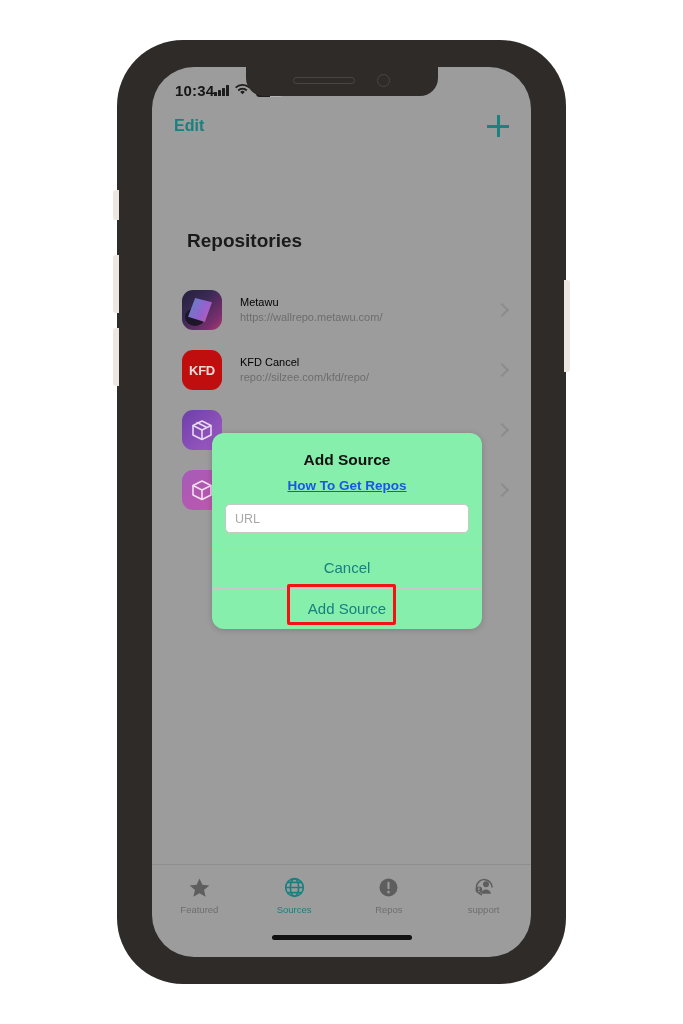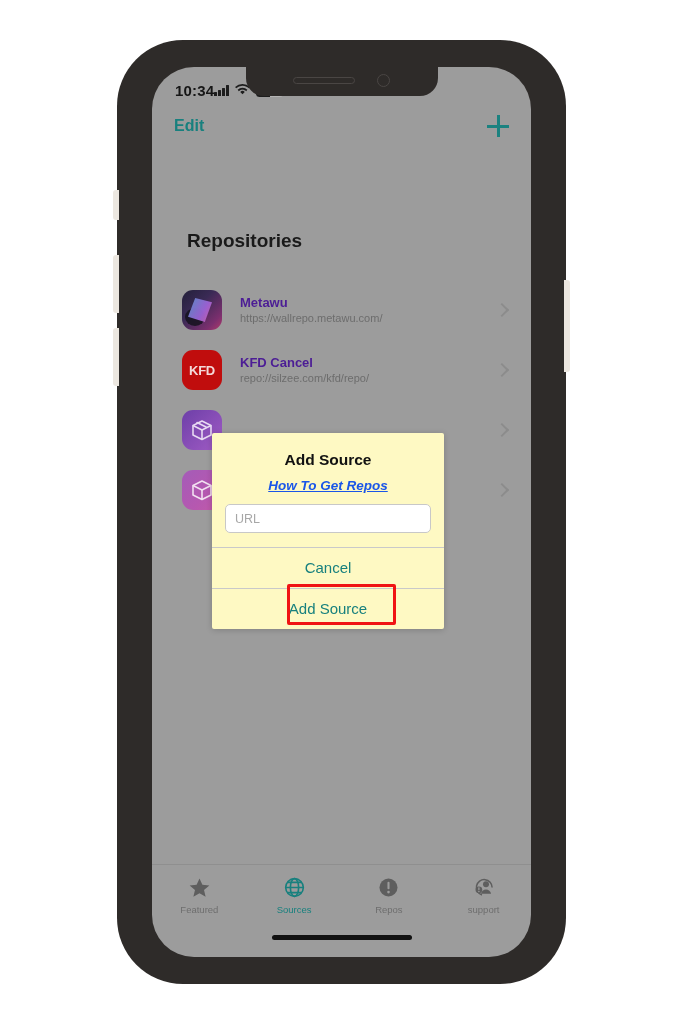--- a/index.html
+++ b/index.html
@@ -64,21 +64,21 @@
 
   
   #page-title{ position:absolute; top:163px; left:35px;
     font-size:19px; font-weight:bold; color:#1a1a1a; }
 
   #repo-list{ position:absolute; top:213px; left:0; right:0; }
   .repo-row{ display:flex; align-items:center; height:60px; padding:0 22px 0 30px; }
   .repo-icon{ width:40px; height:40px; border-radius:11px; flex:0 0 40px;
     overflow:hidden; position:relative; }
   .repo-text{ flex:1; padding-left:18px; min-width:0; }
-  .repo-name{ font-size:13px; font-weight:bold; color:#4c1d95; line-height:1.35; }
+  .repo-name{ font-size:11px; font-weight:normal; color:#000000; line-height:1.35; }
   .repo-url{ font-size:11px; color:#6d6d6d; line-height:1.4; }
   .chev{ flex:0 0 10px; width:10px; height:10px; border-right:2px solid #8c8c8c;
     border-top:2px solid #8c8c8c; transform:rotate(45deg); margin-right:2px; }
 
   
   .ic-kfd{ background:#c00d0d; display:flex; align-items:center; justify-content:center;
     color:#f4d9d9; font-size:13px; font-weight:bold; letter-spacing:-.3px; }
   .ic-pkg1{ background:linear-gradient(135deg,#6d3fa8 0%,#8a4fb8 55%,#a05bc4 100%); }
   .ic-pkg2{ background:linear-gradient(135deg,#a45cb8 0%,#b558b0 60%,#c25aa8 100%); }
   .ic-meta{ background:linear-gradient(135deg,#23203a 0%,#3a2a55 40%,#7b2f6e 80%,#b03a6a 100%); }
@@ -86,26 +86,26 @@
     background:linear-gradient(120deg,#5a8ec9,#9b63d6 60%,#d05fa8);
     clip-path:polygon(30% 0,100% 18%,70% 100%,0 78%); opacity:.95; }
   .ic-meta .sh2{ position:absolute; left:3px; top:18px; width:20px; height:18px;
     border-radius:50%; background:#15131f; opacity:.85; }
 
   
   #dim-overlay{ position:absolute; inset:0; background:rgba(0,0,0,0.0); z-index:50; }
 
   
   #add-source-dialog{ position:absolute; z-index:60; left:60px; top:366px;
-    width:232px; background:#fef9c3; border-radius:2px; overflow:hidden;
+    width:270px; background:#86efac; border-radius:12px; overflow:hidden;
     box-shadow:0 1px 6px rgba(0,0,0,.18); }
   #dialog-title{ text-align:center; font-size:15.5px; font-weight:bold;
     color:#111; padding:18px 0 0; }
   #how-to-link{ display:block; text-align:center; font-size:13.5px; color:#1a56e8;
-    text-decoration:underline; padding:9px 0 0; cursor:pointer; font-weight:bold;font-style:italic; }
+    text-decoration:underline; padding:9px 0 0; cursor:pointer; font-weight:bold; }
   #url-field-wrap{ padding:11px 13px 14px; }
   #url-input{ width:100%; height:29px; background:#fff; border:1px solid #c8c8c8;
     border-radius:5px; padding:0 9px; font-size:12.5px; color:#111;
     font-family:"Liberation Sans", sans-serif; }
   #url-input::placeholder{ color:#a7a7a7; }
   .dlg-btn{ text-align:center; font-size:15px; color:#18807e;
     border-top:1px solid #c9c9c9; padding:11px 0 12px; cursor:pointer; }
   #confirm-row{ position:relative; }
   #highlight-box{ position:absolute; left:75px; top:-4px; width:109px; height:41px;
     border:3px solid #f01414; border-radius:2px; pointer-events:none; z-index:5; }

